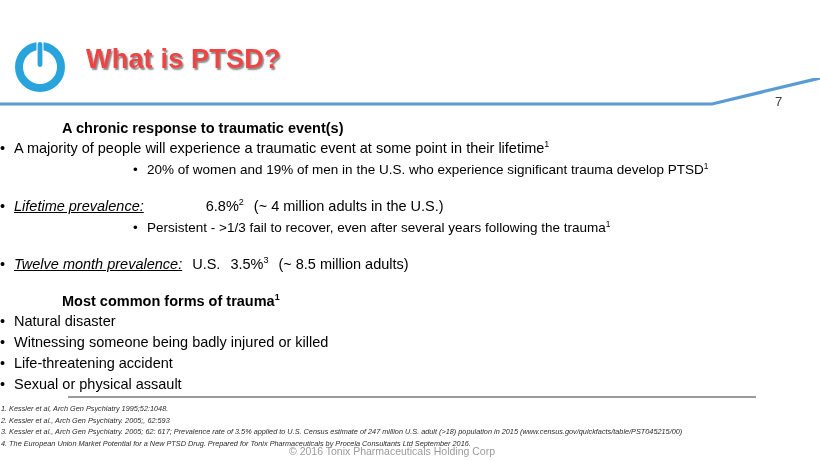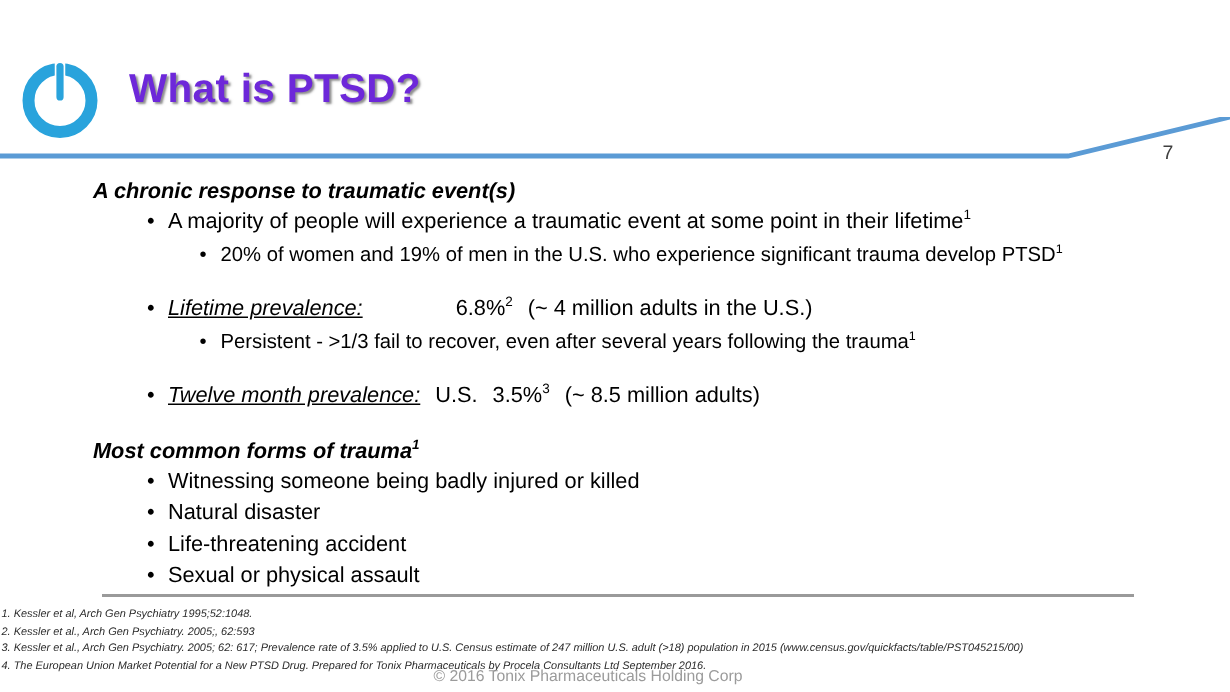--- a/index.html
+++ b/index.html
@@ -25,21 +25,21 @@
     top: 38px;
     width: 58px;
     height: 58px;
   }
   #title {
     position: absolute;
     left: 86px;
     top: 44px;
     font-size: 27px;
     font-weight: bold;
-    color: #6d28d9;
+    color: #ef4444;
     letter-spacing: 0.2px;
     text-shadow: 1.5px 1.5px 1.5px rgba(120,120,120,0.85);
     white-space: nowrap;
   }
   #header-rule {
     position: absolute;
     left: 0;
     top: 78px;
     width: 820px;
     height: 30px;
@@ -59,26 +59,24 @@
     top: 118px;
     width: 820px;
   }
   .head-line {
     font-size: 14.5px;
     font-weight: bold;
     color: #000000;
     margin-left: 62px;
     line-height: 20px;
     white-space: nowrap;
-    font-style: italic;
   }
   .lvl1 {
     font-size: 14.5px;
     color: #000000;
-    margin-left: 98px;
     line-height: 21px;
     white-space: nowrap;
   }
   .lvl2 {
     font-size: 13.5px;
     color: #000000;
     margin-left: 133px;
     line-height: 21px;
     white-space: nowrap;
   }
@@ -201,24 +199,24 @@
     </div>
 
 
     <div class="spacer"></div>
 
     <div class="head-line">
       <span>Most common forms of trauma</span><sup>1</sup>
     </div>
 
     <div class="lvl1">
+      <span class="bullet">•</span><span>Natural disaster</span>
+    </div>
+    <div class="lvl1">
       <span class="bullet">•</span><span>Witnessing someone being badly injured or killed</span>
-    </div>
-    <div class="lvl1">
-      <span class="bullet">•</span><span>Natural disaster</span>
     </div>
     <div class="lvl1">
       <span class="bullet">•</span><span>Life-threatening accident</span>
     </div>
     <div class="lvl1">
       <span class="bullet">•</span><span>Sexual or physical assault</span>
     </div>
 
   </div>
 

